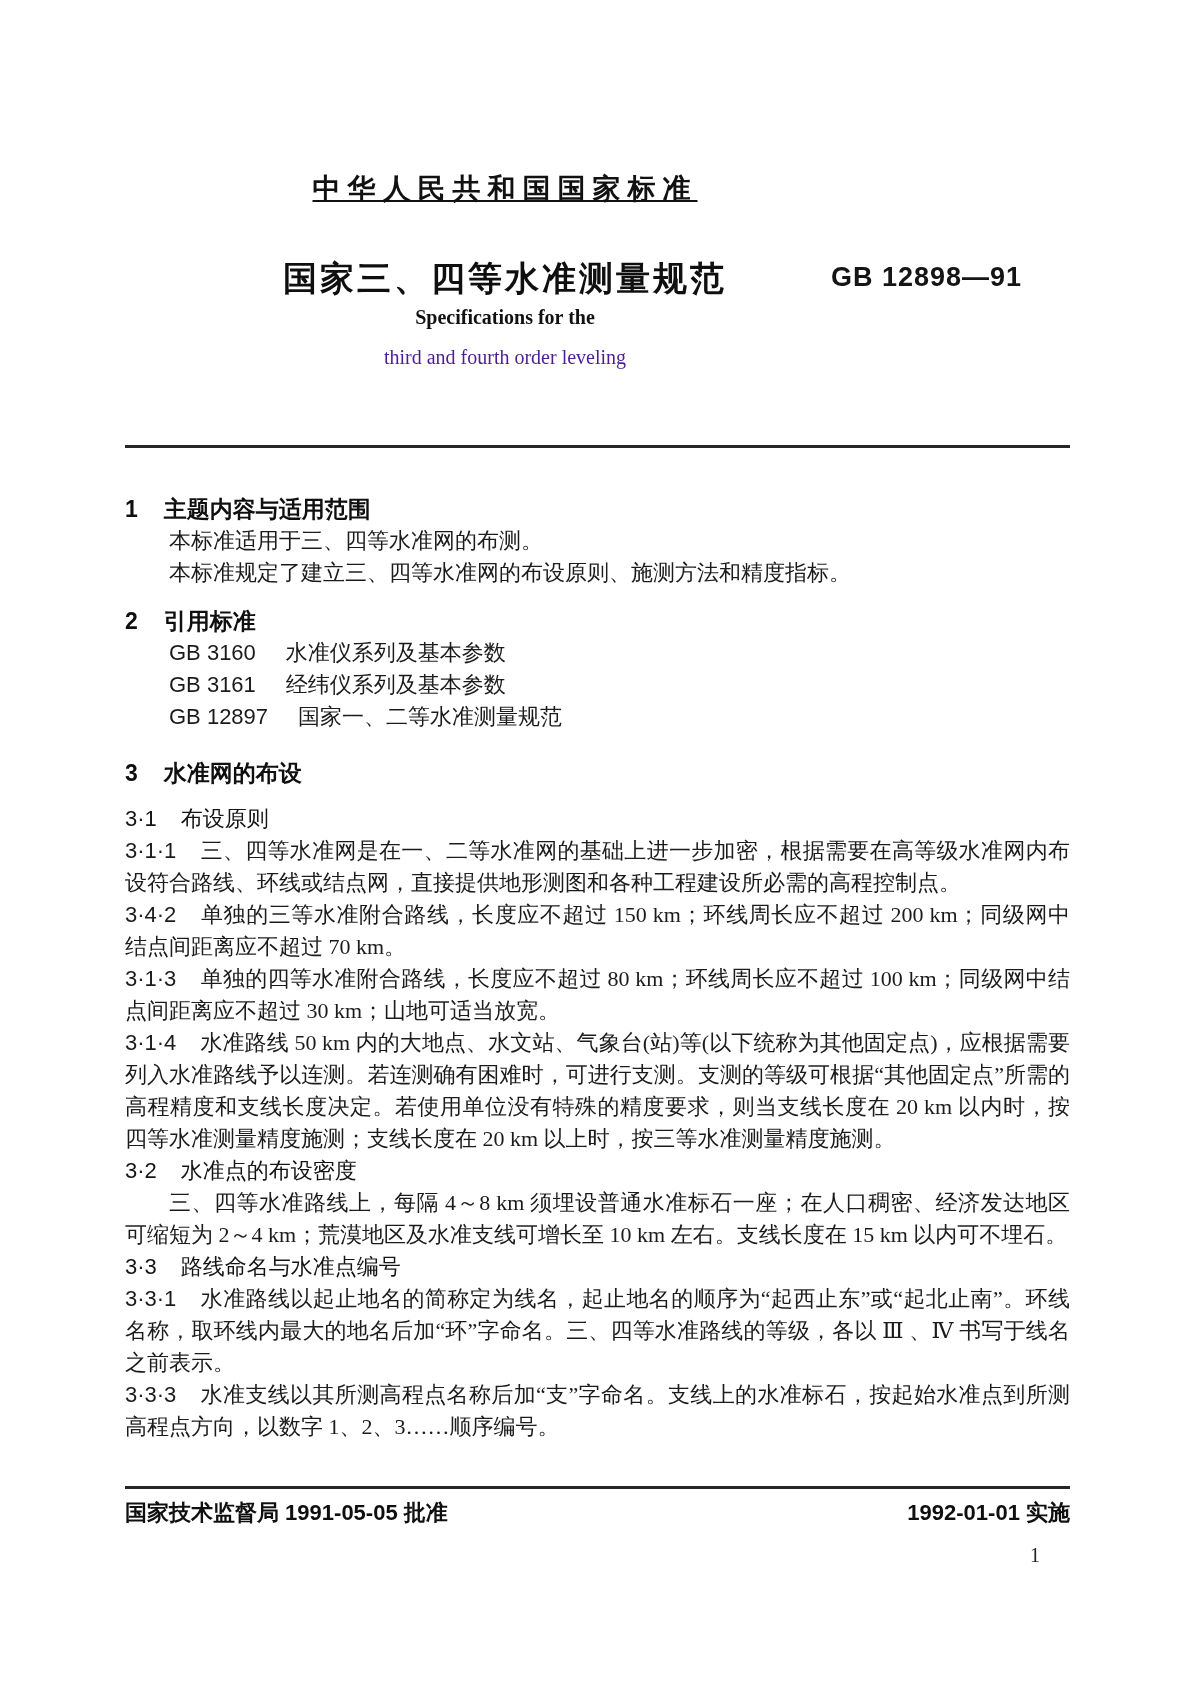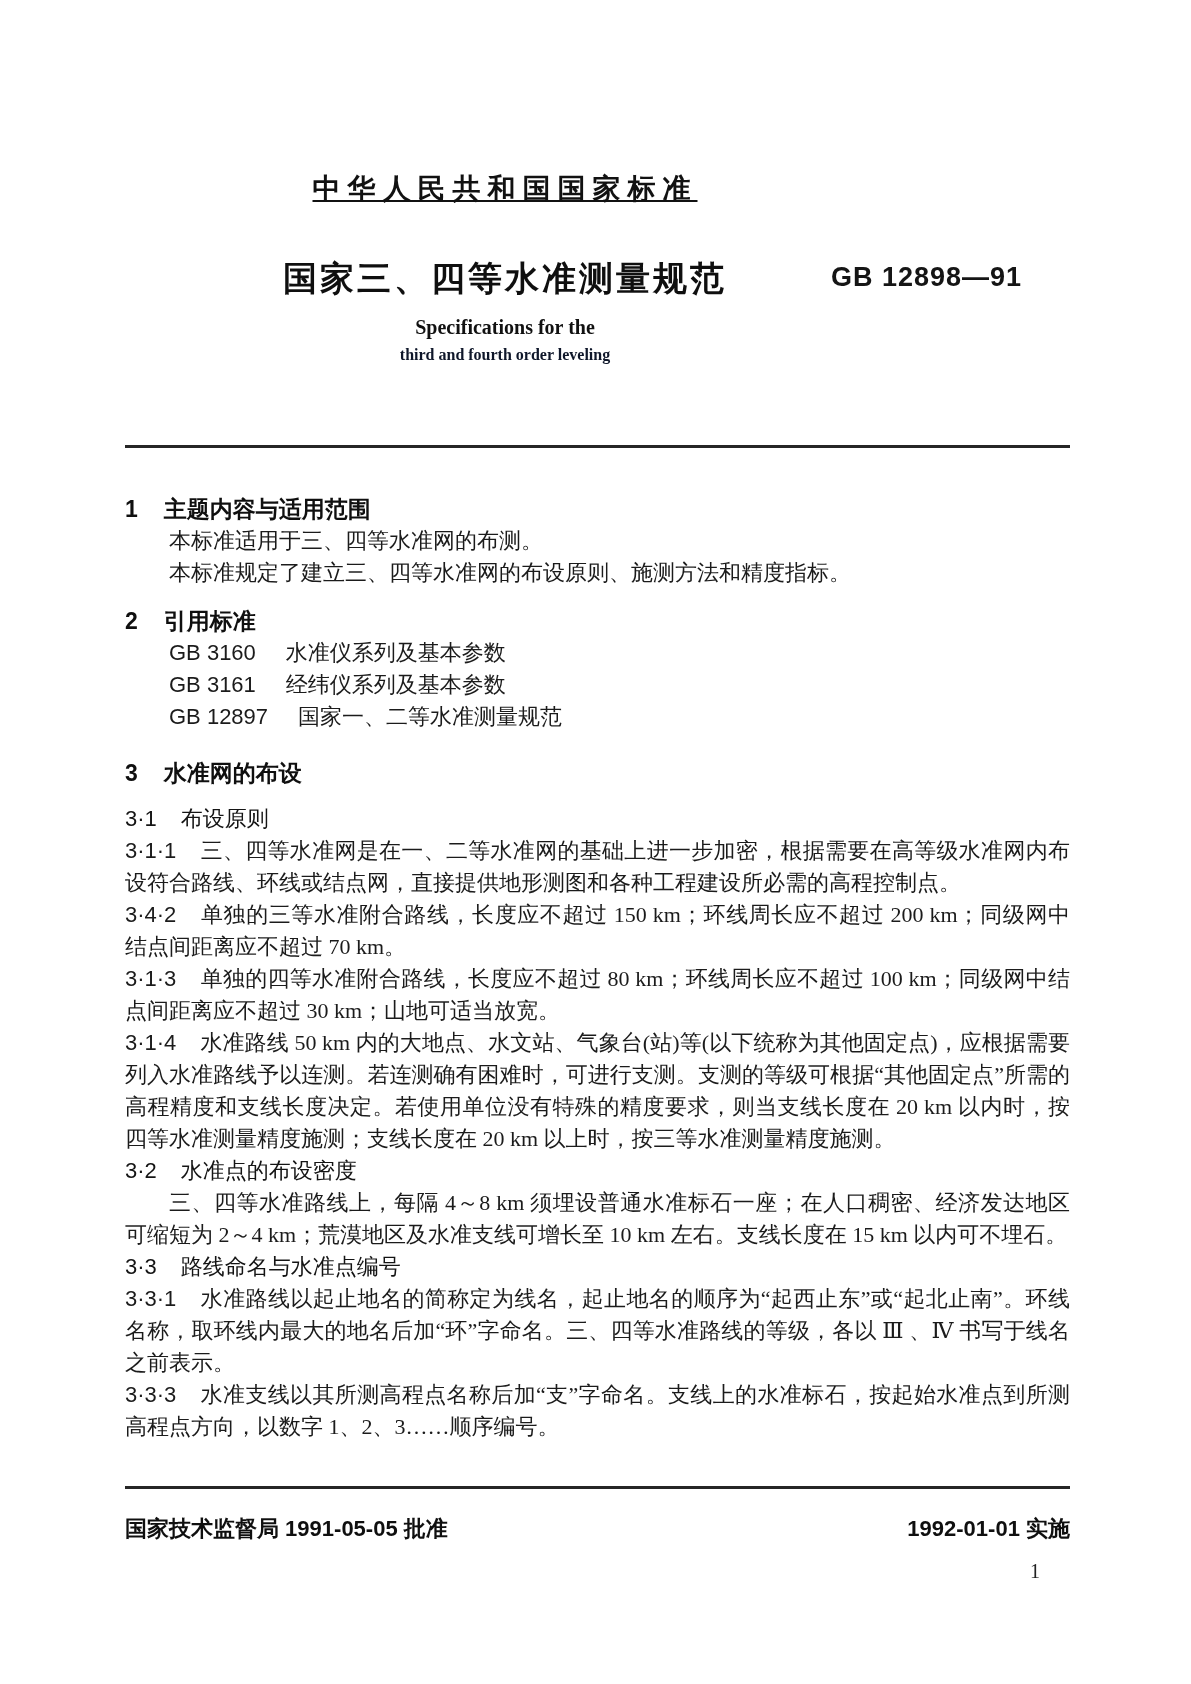--- a/index.html
+++ b/index.html
@@ -28,22 +28,22 @@
     font-family:"Liberation Sans","DejaVu Sans",sans-serif;
     font-weight:bold;font-size:34px;letter-spacing:3px;
     color:#0f0f0f;
   }
   .std-code{
     position:absolute;right:48px;top:6px;
     font-family:"Liberation Sans","DejaVu Sans",sans-serif;
     font-weight:bold;font-size:27px;letter-spacing:1px;
     color:#151515;
   }
-  .title-en1{position:absolute;top:316px;left:0;font-weight:bold;font-size:20px;color:#111;}
-  .title-en2{position:absolute;top:346px;left:0;font-weight:bold;font-size:16px;color:#0f172a;}
+  .title-en1{position:absolute;top:306px;left:0;font-weight:bold;font-size:20px;color:#111;}
+  .title-en2{position:absolute;top:346px;left:0;font-weight:normal;font-size:20px;color:#4c1d95;}
   .hdr-rule{
     position:absolute;top:445px;left:0;width:945px;height:3px;
     background:#262626;border:0;margin:0;
   }
   
   .body-col{
     position:absolute;left:125px;top:491px;width:945px;
     font-size:22px;line-height:32px;
   }
   .sec-h1{
@@ -64,21 +64,21 @@
   .para{margin:0;text-indent:44px;}
   .jpara{margin:0;text-indent:44px;text-align:justify;}
   .ref-line{margin:0;padding-left:44px;}
   .ref-line .code{font-family:"Liberation Sans","DejaVu Sans",sans-serif;display:inline-block;margin-right:30px;}
   .clause{margin:0;text-align:justify;}
   
   .ftr{position:absolute;left:125px;top:1486px;width:945px;}
   .ftr-rule{width:945px;height:3px;background:#262626;border:0;margin:0;}
   .ftr-row{
     display:flex;justify-content:space-between;align-items:baseline;
-    margin-top:25px;
+    margin-top:9px;
     font-family:"Liberation Sans","DejaVu Sans",sans-serif;
     font-weight:bold;font-size:22px;color:#0f0f0f;
   }
   .page-num{
     margin-top:16px;text-align:right;padding-right:30px;
     font-size:20px;color:#222;
   }
 </style>
 </head>
 <body>

